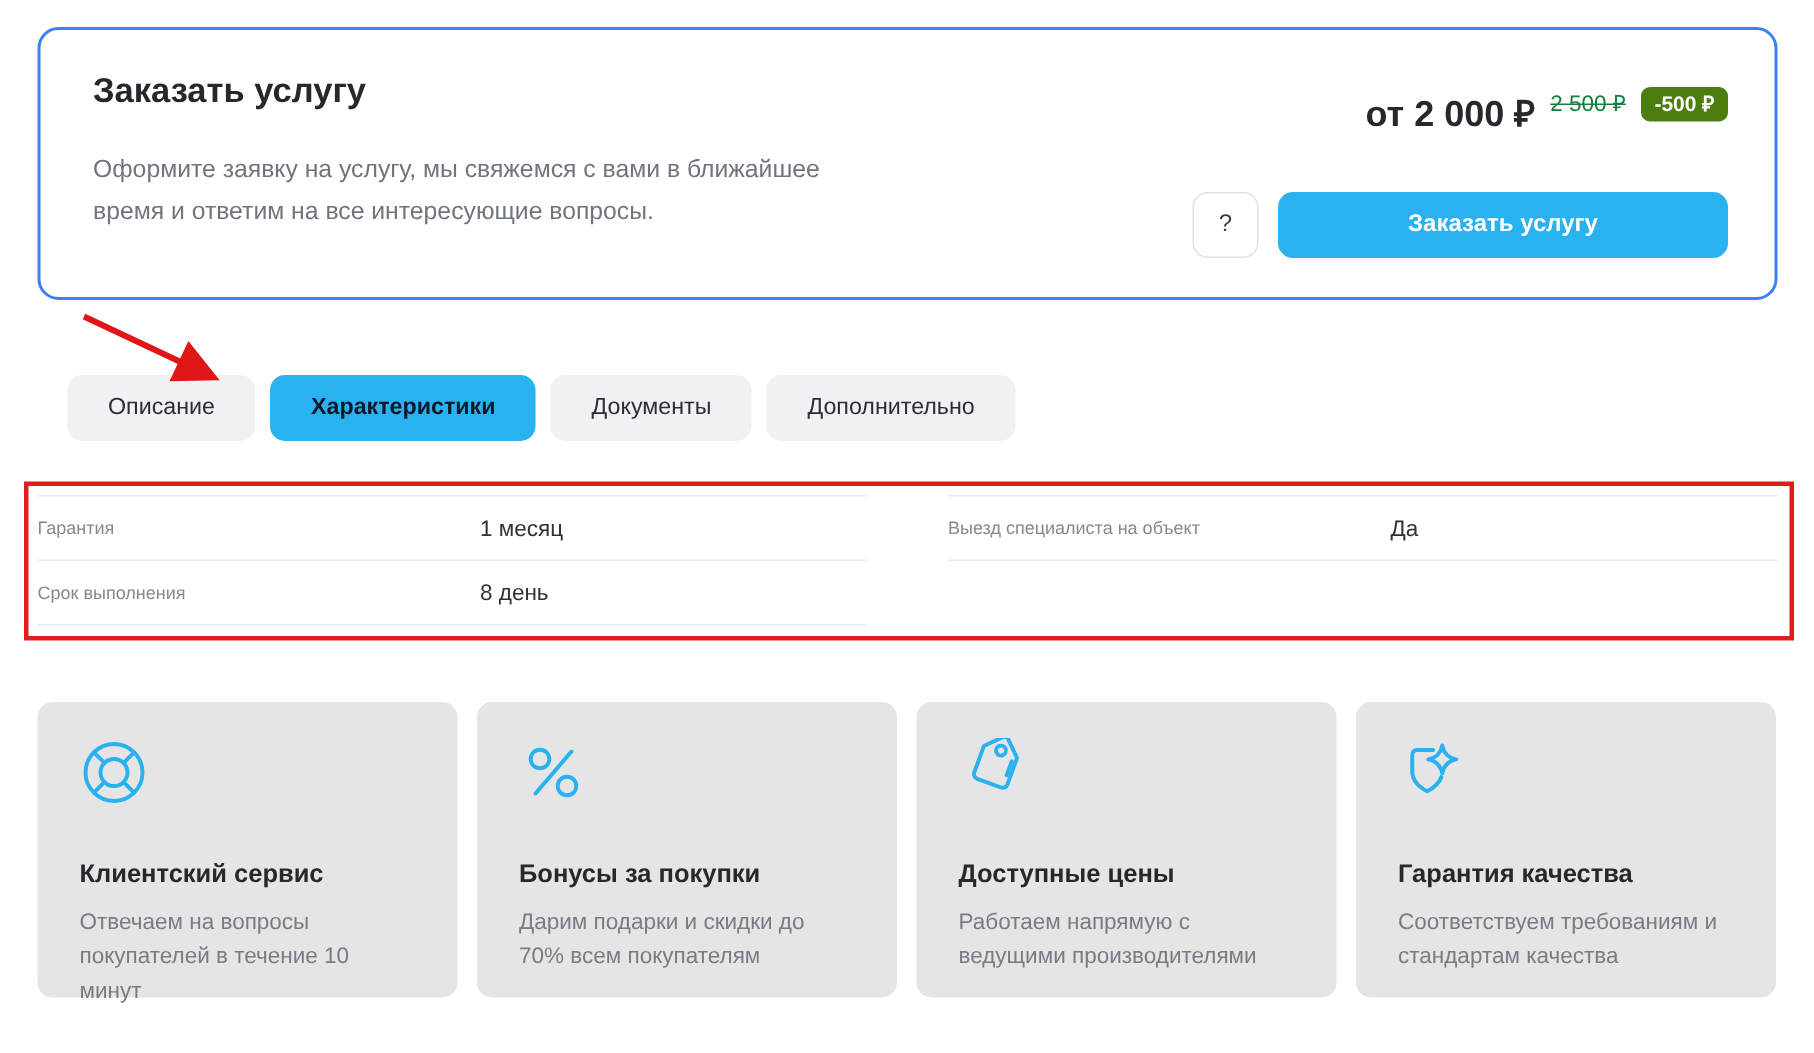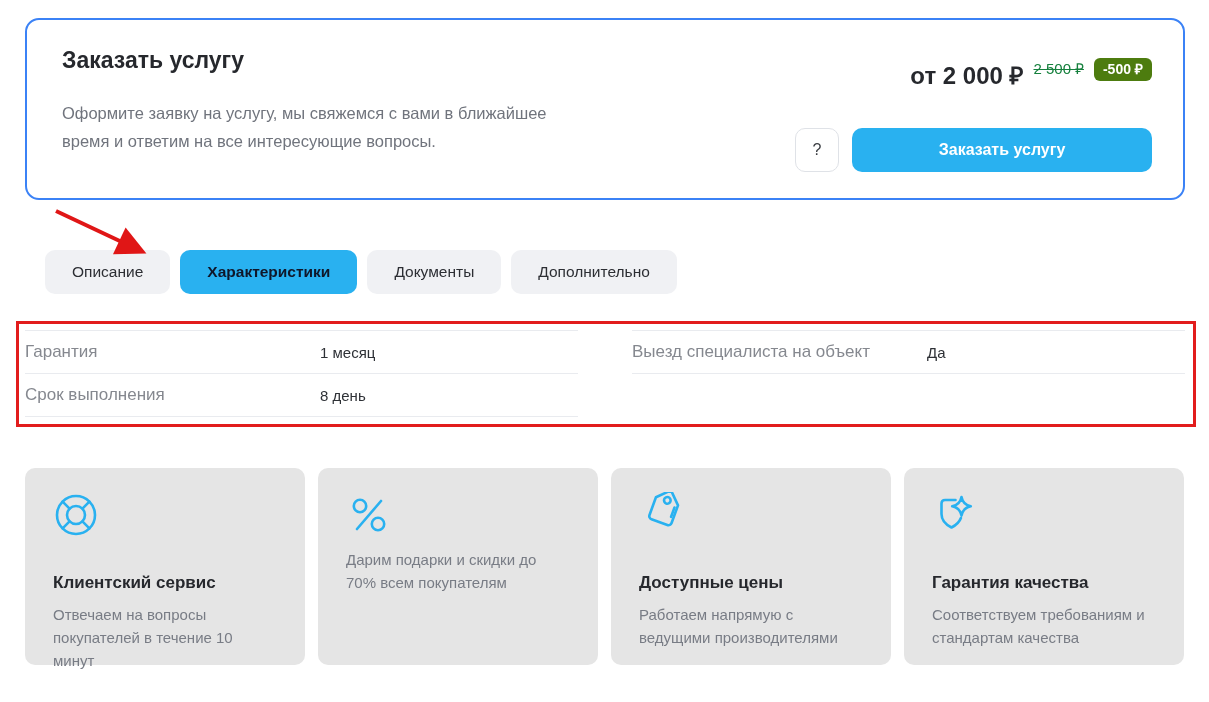--- a/index.html
+++ b/index.html
@@ -33,21 +33,21 @@
   
   .anno-box { position:absolute; left:16px; top:321px; width:1180px; height:106px;
     border:3px solid #e21d1d; pointer-events:none; }
   .anno-arrow { position:absolute; left:0; top:0; width:1209px; height:702px; pointer-events:none; }
 
   
   .char-col { position:absolute; top:330px; width:553px; border-top:1px solid #e9ebef; }
   .char-col.left { left:25px; }
   .char-col.right { left:632px; }
   .char-row { height:43px; display:flex; align-items:center; border-bottom:1px solid #e9ebef; }
-  .char-label { width:295px; font-size:17px; color:#85888f; }
+  .char-label { width:295px; font-size:12px; color:#85888f; }
   .char-value { font-size:15px; color:#2e3136; }
 
   
   .features { position:absolute; left:25px; top:468px; display:grid;
     grid-template-columns:repeat(4, 280px); gap:13px; }
   .feature-card { height:197px; background:#e5e5e5; border-radius:10px; padding:24px 28px; }
   .feature-icon { width:46px; height:46px; display:block; }
   .feature-icon svg { stroke:#29b1f0; fill:none; stroke-width:2.6; stroke-linecap:round; stroke-linejoin:round; }
   .feature-title { margin-top:35px; font-size:17px; font-weight:bold; color:#26282d; }
   .feature-text { margin-top:10px; font-size:15px; line-height:23px; color:#787c85; }
@@ -123,20 +123,21 @@
   </div>
 
   <div class="feature-card">
     <span class="feature-icon">
       <svg viewBox="0 0 46 46" width="46" height="46">
         <line x1="35" y1="9" x2="11" y2="37"></line>
         <circle cx="14" cy="14" r="6.2"></circle>
         <circle cx="32" cy="32" r="6.2"></circle>
       </svg>
     </span>
+    <div class="feature-title">Бонусы за покупки</div>
     <div class="feature-text">Дарим подарки и скидки до 70% всем покупателям</div>
   </div>
 
   <div class="feature-card">
     <span class="feature-icon">
       <svg viewBox="0 0 46 46" width="46" height="46">
         <g transform="rotate(-25 23 23) translate(46 0) scale(-1 1)">
           <path d="M34.3 22.4 L22.4 34.3 a3.3 3.3 0 0 1 -4.7 0 L4.4 21 V4.4 h16.6 l13.3 13.3 a3.3 3.3 0 0 1 0 4.7 z"></path>
           <circle cx="12" cy="12" r="3.3"></circle>
           <line x1="8.5" y1="21.5" x2="15.5" y2="28.5"></line>

